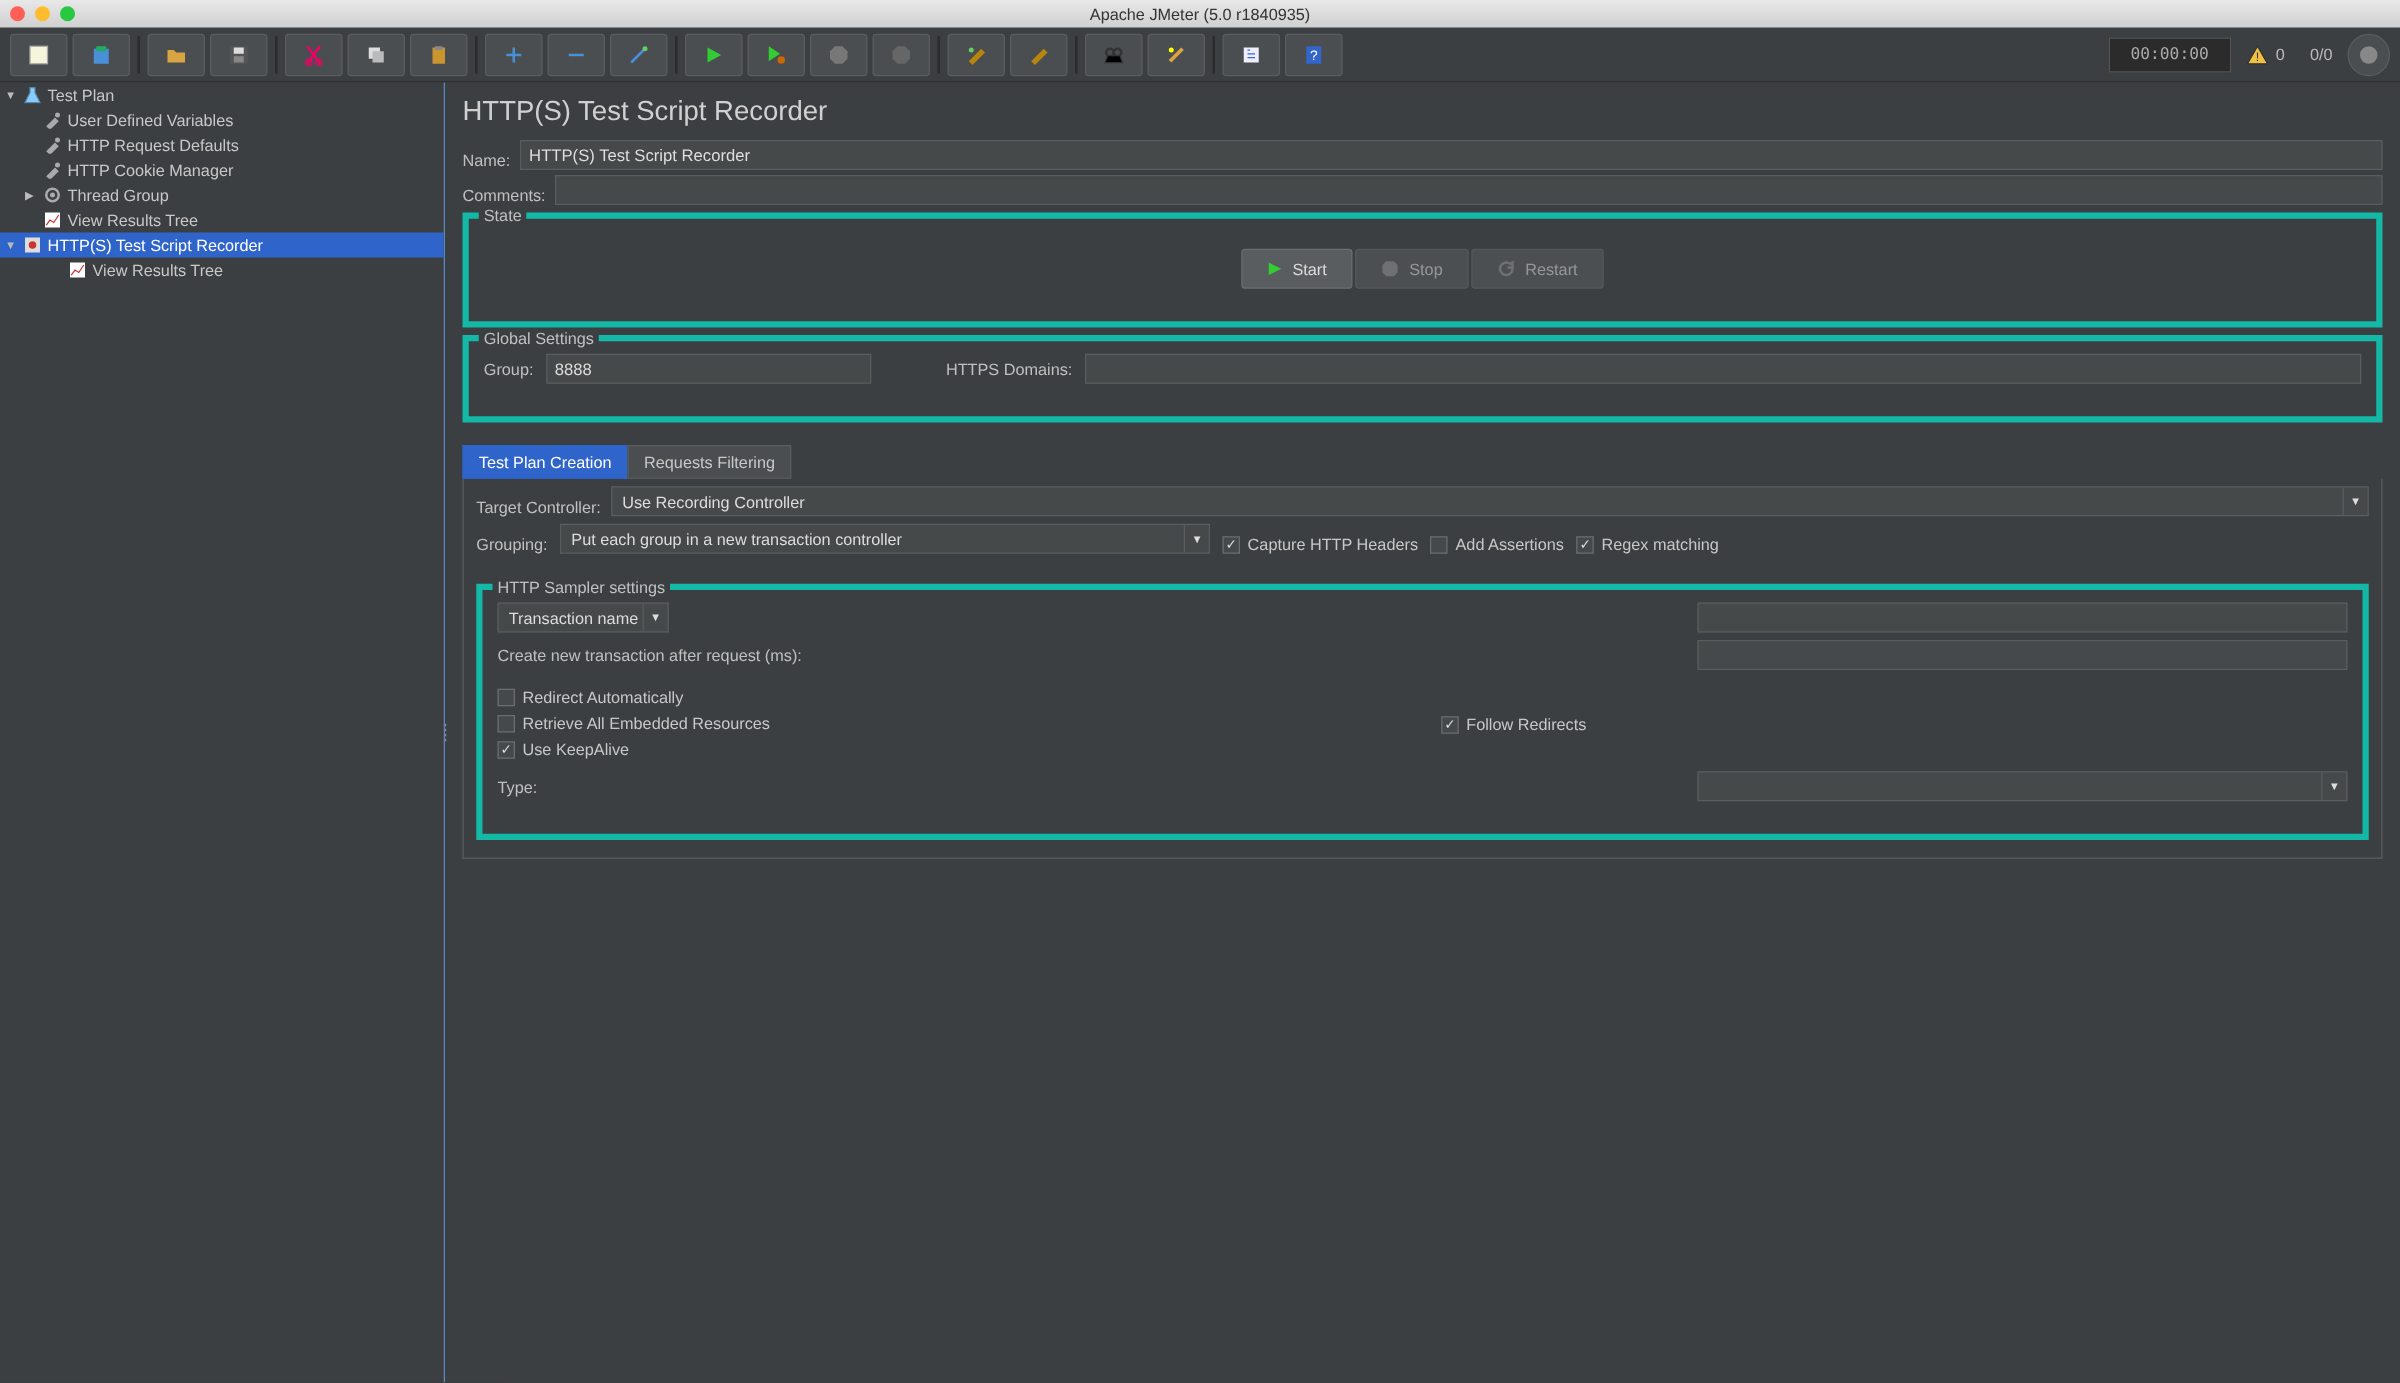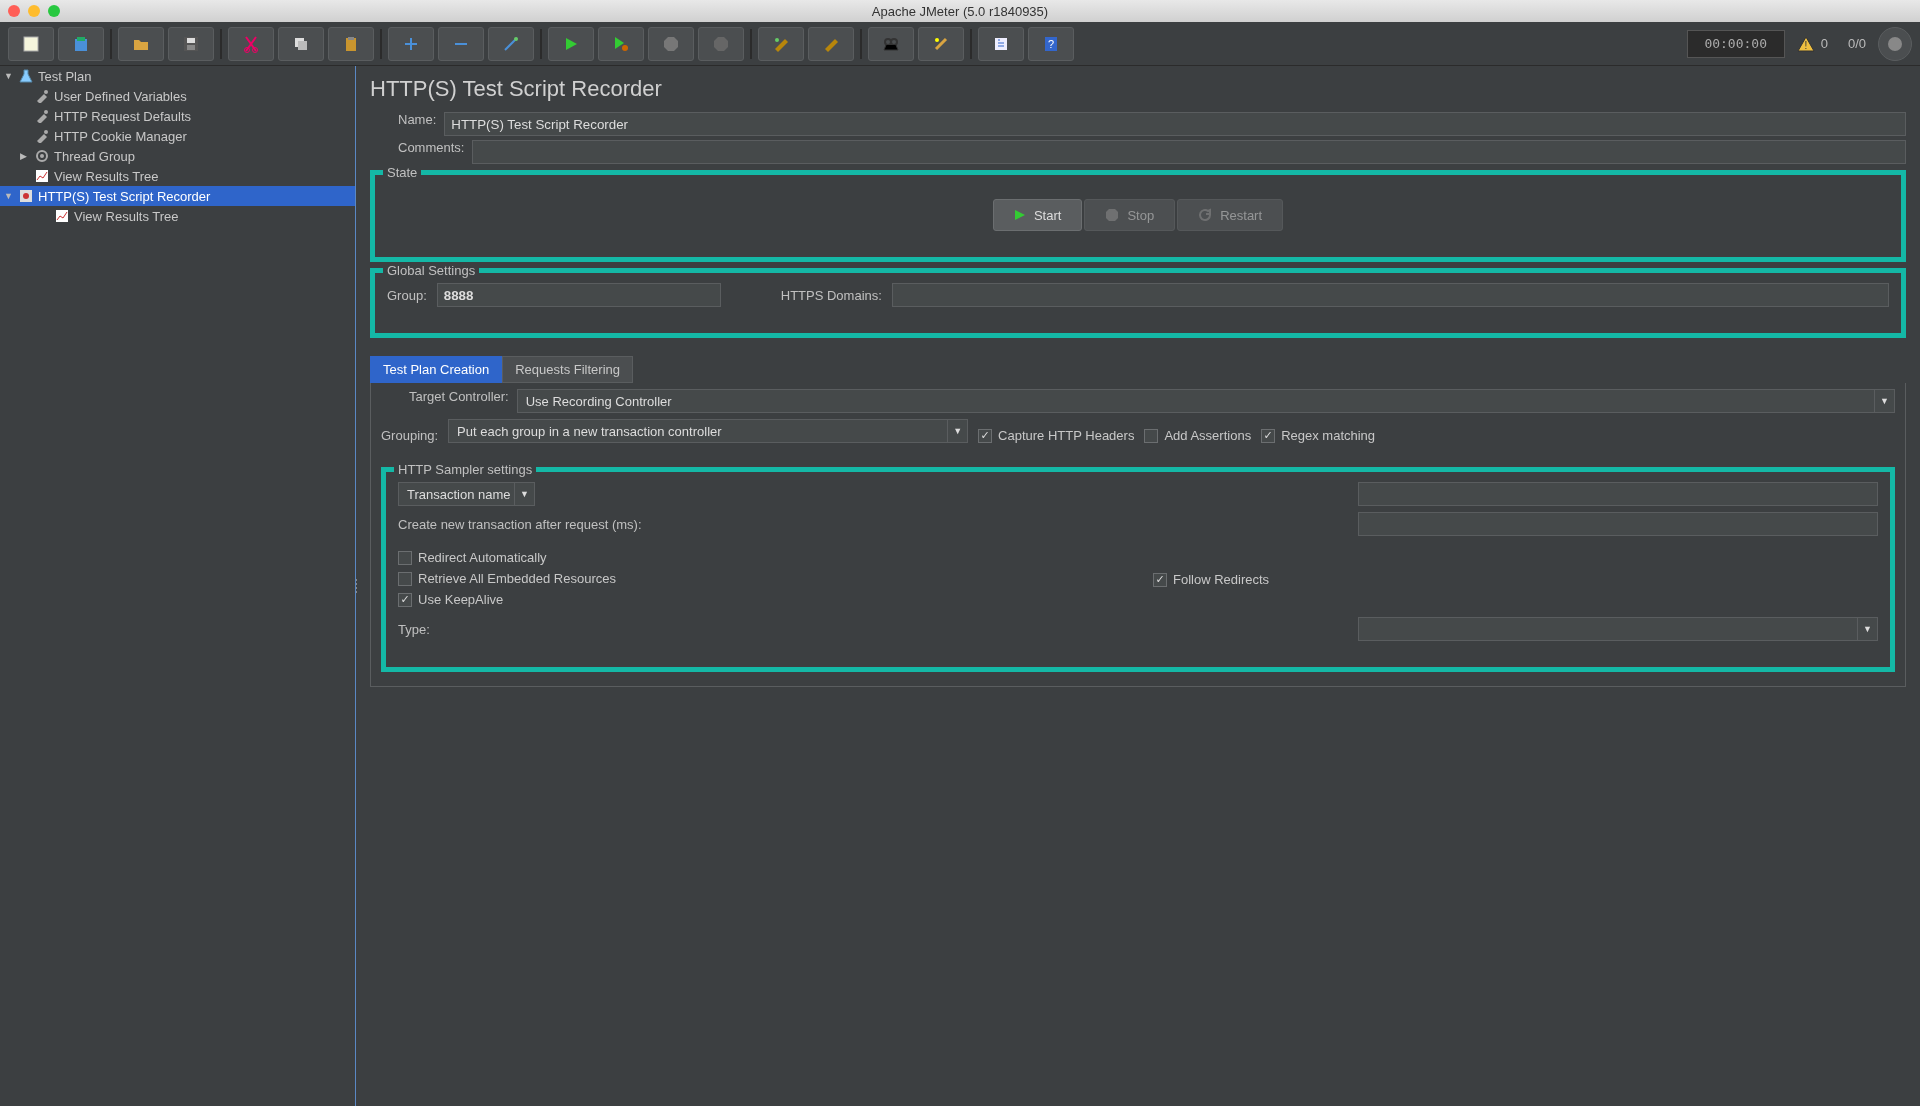--- a/index.html
+++ b/index.html
@@ -91,31 +91,31 @@
   left: -4px; top: 50%;
   transform: translateY(-50%);
   width: 8px; height: 30px;
   display: flex; flex-direction: column; gap: 2px;
   align-items: center; justify-content: center;
 }
 .splitter-handle span { width:2px; height:2px; background:#888; }
 
 .page-title { font-size: 22px; font-weight: 300; color: #d0d0d0; margin-bottom: 10px; }
 
-.form-row { display: flex; align-items: flex-start; gap: 8px; margin-bottom: 4px; margin-left: 28px; }
+.form-row { display: flex; align-items: flex-end; gap: 8px; margin-bottom: 4px; }
 .form-label { color: #c0c0c0; }
 .text-input {
   flex: 1;
   height: 24px;
   background: #45494a;
   border: 1px solid #5a5d5f;
   color: #ddd;
   padding: 0 6px;
 }
-.text-input.small { flex: none; width: 284px; font-weight: bold; }
+.text-input.small { flex: none; width: 260px; }
 
 .fieldset {
   border: 5px solid #14b8a6;
   margin-top: 6px;
   padding: 10px 12px 26px 12px;
   position: relative;
 }
 .fieldset-legend {
   position: absolute;
   top: -10px; left: 8px;

